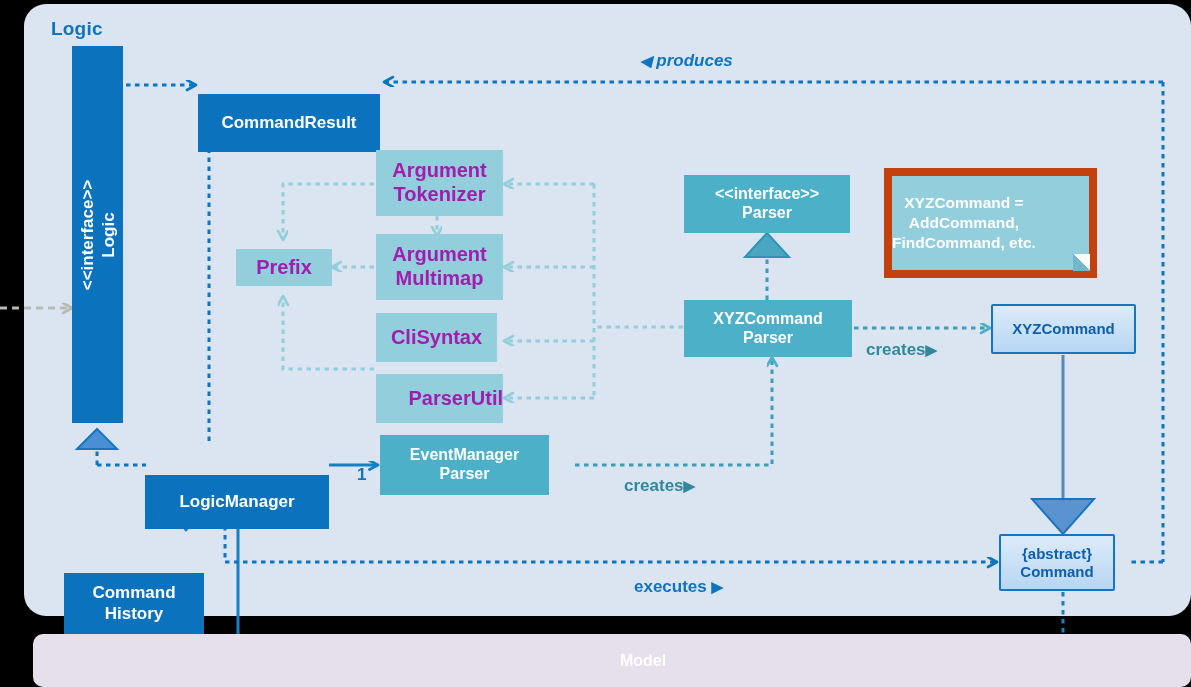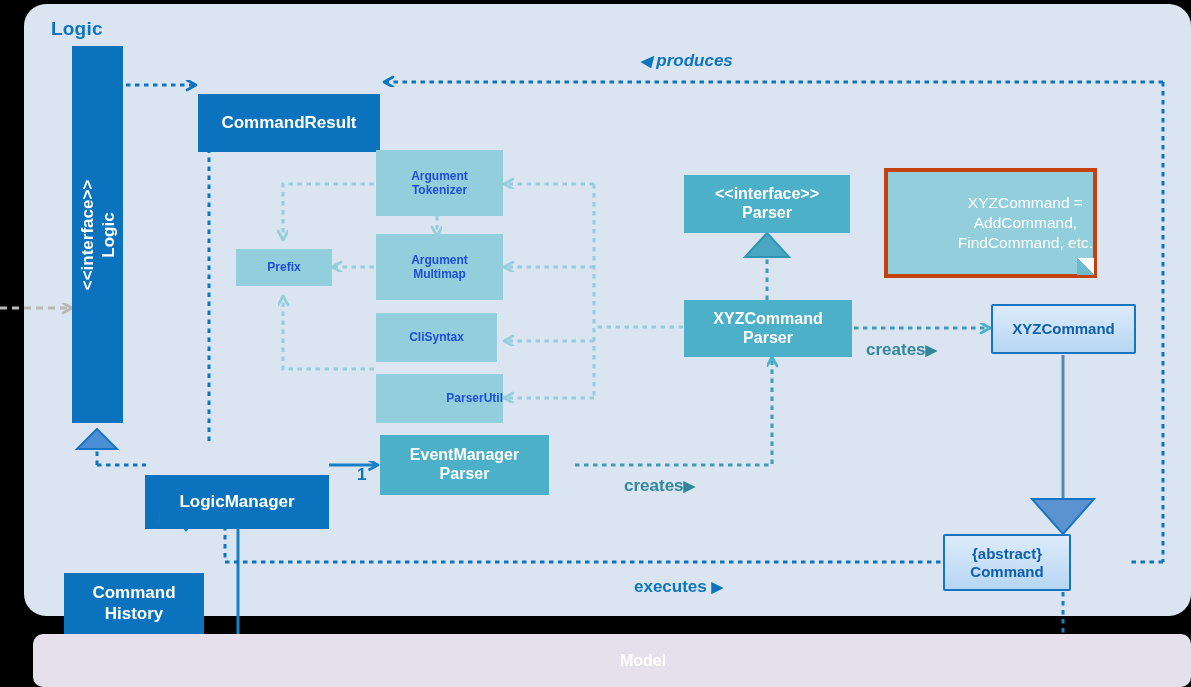--- a/index.html
+++ b/index.html
@@ -17,37 +17,37 @@
 
   .nodebox{position:absolute;box-sizing:border-box;display:flex;
         align-items:center;justify-content:center;text-align:center;
         line-height:1.18;}
   
   .c-dark{background:#0b72bd;color:#fff;font-size:17px;font-weight:600;margin-top:38px;}
   
   .c-teal{background:#4cb0c9;color:#fff;font-size:16px;font-weight:bold;
         box-shadow:0 0 0 0 transparent;}
   
-  .c-light{background:#93cedd;color:#1d4ed8;font-size:12px;font-weight:600;}
+  .c-light{background:#93cedd;color:#a21caf;font-size:20px;font-weight:600;}
   
   .c-grad{background:linear-gradient(180deg,#dcebfa 0%,#b7d6f3 100%);
         border:2.5px solid #1475c0;color:#0d5fae;font-weight:bold;font-size:15px;
         border-radius:2px;}
 
   #logic-iface{position:absolute;left:72px;top:46px;width:51px;height:377px;
         background:#0b72bd;}
   #logic-iface .vtxt{position:absolute;left:50%;top:50%;
         transform:translate(-50%,-50%) rotate(-90deg);
         white-space:nowrap;color:#fff;text-align:center;font-weight:bold;
         font-size:17px;line-height:1.25;}
 
-  .note{position:absolute;background:#93cedd;border:4px solid #c2410c;
-        color:#ffffff;font-size:15.5px;font-weight:400;text-align:center;
+  .note{position:absolute;background:#93cedd;border:8px solid #c2410c;
+        color:#ffffff;font-size:15.5px;font-weight:700;text-align:center;
         line-height:1.3;box-sizing:border-box;
-        display:flex;align-items:center;justify-content:flex-end;}
+        display:flex;align-items:center;justify-content:flex-start;}
   .note .fold{position:absolute;right:-1px;bottom:-1px;width:17px;height:17px;
         background:linear-gradient(225deg,#ffffff 0 49%,#6fb9cd 50% 100%);}
 
   .edge-label{position:absolute;color:#0d75bd;font-size:17px;font-weight:600;
         white-space:nowrap;}
   .edge-label.teal{color:#31879b;}
   .mult{position:absolute;color:#0d75bd;font-size:17px;font-weight:600;}
   svg.wires{position:absolute;left:0;top:0;width:1191px;height:687px;
         pointer-events:none;}
 </style>
@@ -204,21 +204,21 @@
     </span>
   </div>
 
   <div class="nodebox c-dark" style="left:64px;top:535px;width:140px;height:61px;">
     <span>
       <span>Command</span><br>
       <span>History</span>
     </span>
   </div>
 
-  <div class="nodebox c-grad" style="left:943px;top:534px;width:128px;height:57px;">
+  <div class="nodebox c-grad" style="left:999px;top:534px;width:116px;height:57px;">
     <span>
       <span>{abstract}</span><br>
       <span>Command</span>
     </span>
   </div>
 
   <div class="edge-label" style="left:640px;top:51px;font-style:italic;">
     <span style="font-size:15px;">◀</span>
     <span>produces</span>
   </div>

